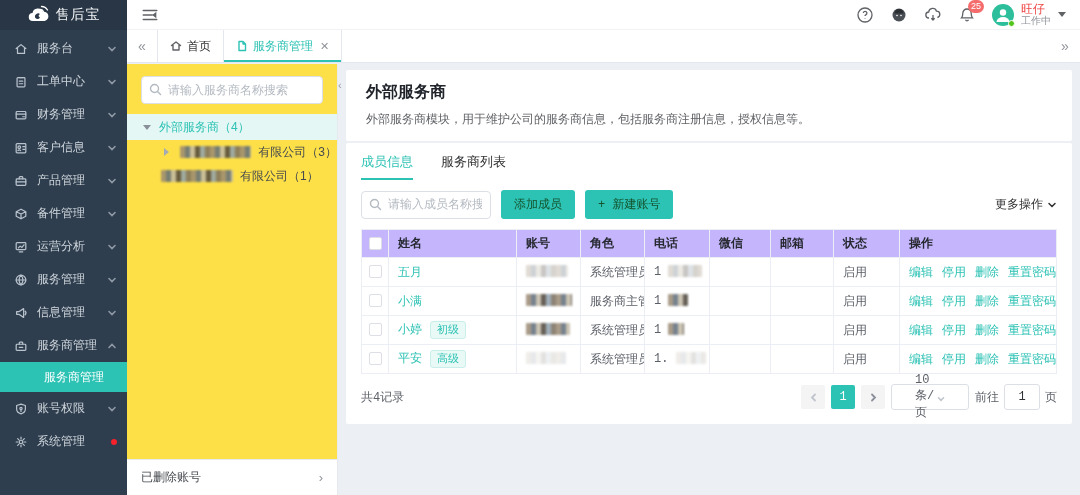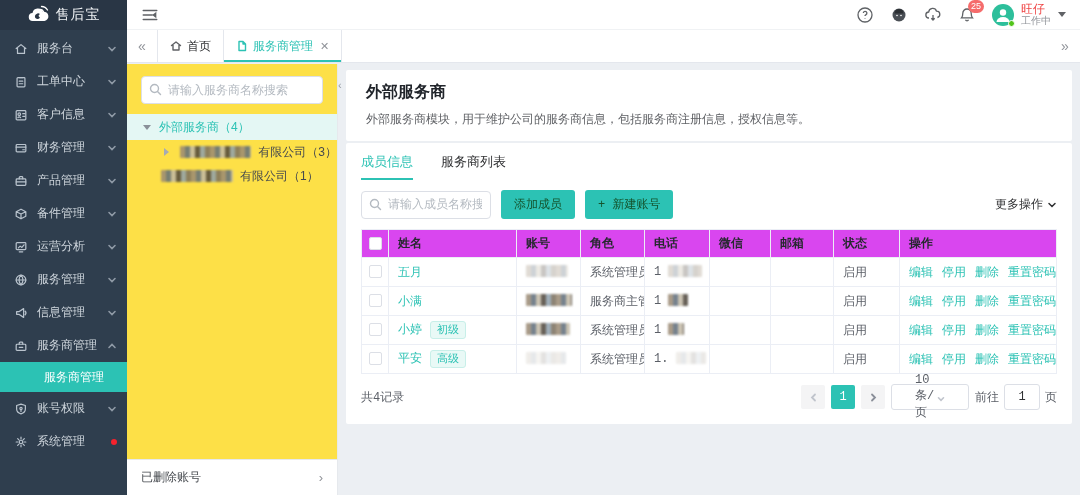--- a/index.html
+++ b/index.html
@@ -83,21 +83,21 @@
   .m-tab{display:flex;align-items:center;font-size:13px;color:#303133;cursor:pointer;}
   .m-tab.active{color:#2cc2b4;box-shadow:inset 0 -2px 0 #2cc2b4;}
   .toolbar{display:flex;align-items:center;margin:10px 0 10px;gap:10px;}
   .member-search{position:relative;width:130px;}
   .btn{height:29px;border:none;border-radius:3px;background:#2cc2b4;color:#14532d;font-size:12px;padding:0 13px;cursor:pointer;font-family:inherit;}
   .more-ops{margin-left:auto;color:#303133;font-size:12px;cursor:pointer;display:flex;align-items:center;gap:4px;}
   .more-ops svg{width:10px;height:10px;stroke:#303133;fill:none;stroke-width:1.5;stroke-linecap:round;}
   
   table{width:100%;border-collapse:collapse;table-layout:fixed;}
   th,td{border:1px solid #ebeef5;font-size:12px;text-align:left;padding:0 9px;overflow:hidden;white-space:nowrap;}
-  th{height:28px;color:#25282e;font-weight:bold;background:#d946ef;}
+  th{height:28px;color:#25282e;font-weight:bold;background:#c4b5fd;}
   td{height:29px;color:#5a5e66;}
   .col-cb{width:27px;}
   .col-name{width:128px;}
   .col-acc{width:64px;}
   .col-role{width:64px;}
   .col-tel{width:65px;}
   .col-wx{width:61px;}
   .col-mail{width:63px;}
   .col-st{width:66px;}
   .cb{display:inline-block;width:13px;height:13px;border:1px solid #dcdfe6;border-radius:2px;background:#fff;vertical-align:middle;cursor:pointer;}
@@ -159,40 +159,40 @@
       <span class="mi-label">工单中心</span>
       <span class="chev">
           <svg viewBox="0 0 10 10">
             <path d="M2 3.5 l3 3 l3-3"></path>
           </svg>
         </span>
     </div>
     <div class="menu-item">
       <span class="mi-icon">
           <svg viewBox="0 0 16 16">
+            <rect x="2.5" y="4" width="11" height="8.5" rx="1"></rect>
+            <path d="M2.5 7 h11 M10 10 h2"></path>
+          </svg>
+        </span>
+      <span class="mi-label">财务管理</span>
+      <span class="chev">
+          <svg viewBox="0 0 10 10">
+            <path d="M2 3.5 l3 3 l3-3"></path>
+          </svg>
+        </span>
+    </div>
+    <div class="menu-item">
+      <span class="mi-icon">
+          <svg viewBox="0 0 16 16">
             <rect x="2.5" y="3" width="11" height="10.5" rx="1"></rect>
             <circle cx="6" cy="7" r="1.5"></circle>
             <path d="M4.5 11 a1.8 1.8 0 0 1 3 0 M10 6.5 h2.5 M10 9.5 h2.5"></path>
           </svg>
         </span>
       <span class="mi-label">客户信息</span>
-      <span class="chev">
-          <svg viewBox="0 0 10 10">
-            <path d="M2 3.5 l3 3 l3-3"></path>
-          </svg>
-        </span>
-    </div>
-    <div class="menu-item">
-      <span class="mi-icon">
-          <svg viewBox="0 0 16 16">
-            <rect x="2.5" y="4" width="11" height="8.5" rx="1"></rect>
-            <path d="M2.5 7 h11 M10 10 h2"></path>
-          </svg>
-        </span>
-      <span class="mi-label">财务管理</span>
       <span class="chev">
           <svg viewBox="0 0 10 10">
             <path d="M2 3.5 l3 3 l3-3"></path>
           </svg>
         </span>
     </div>
     <div class="menu-item">
       <span class="mi-icon">
           <svg viewBox="0 0 16 16">
             <rect x="2.5" y="5.5" width="11" height="7.5" rx="1"></rect>

